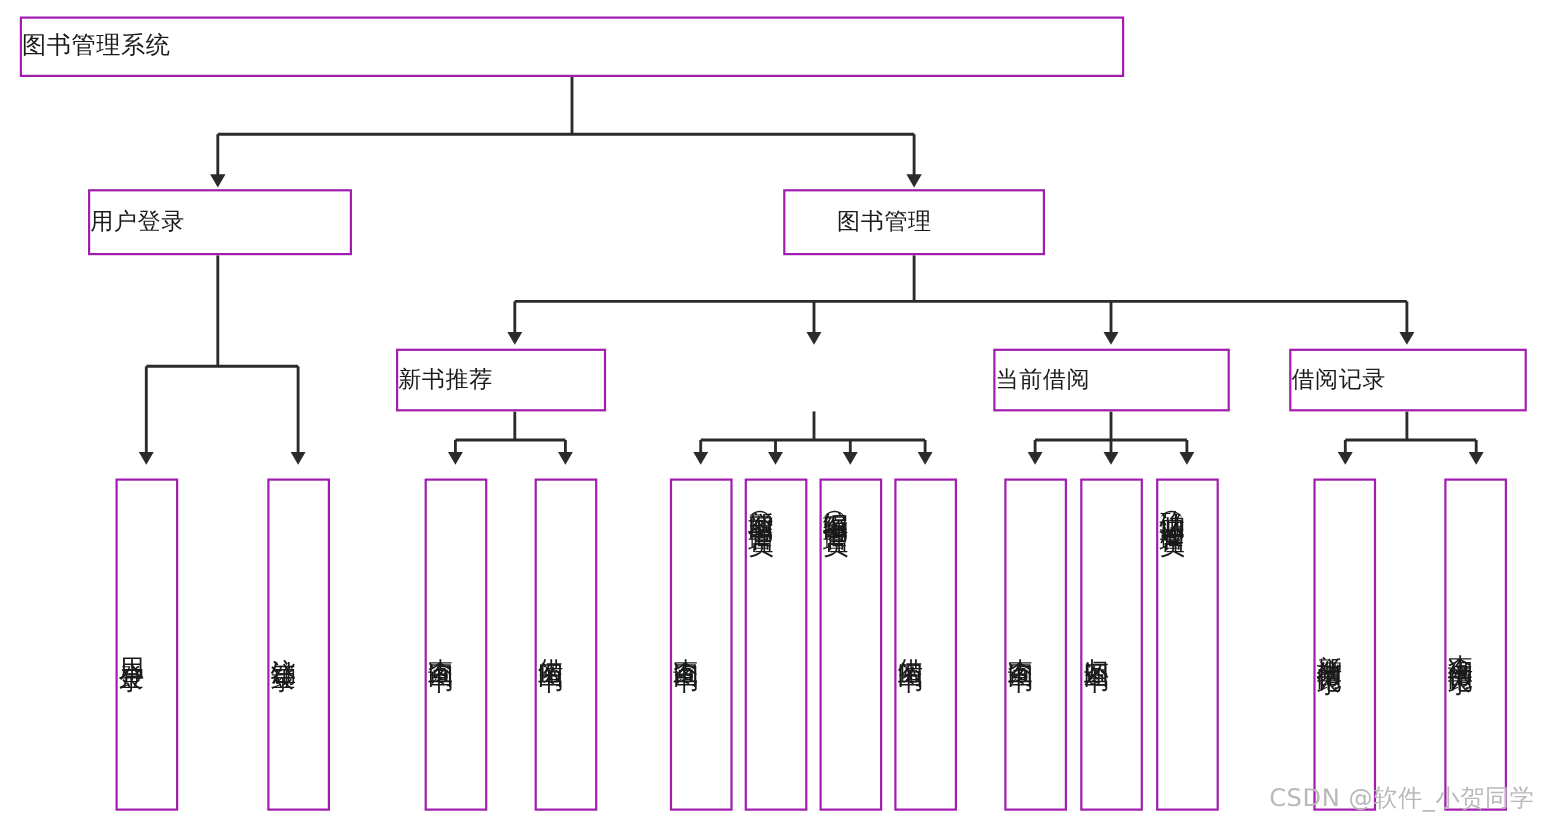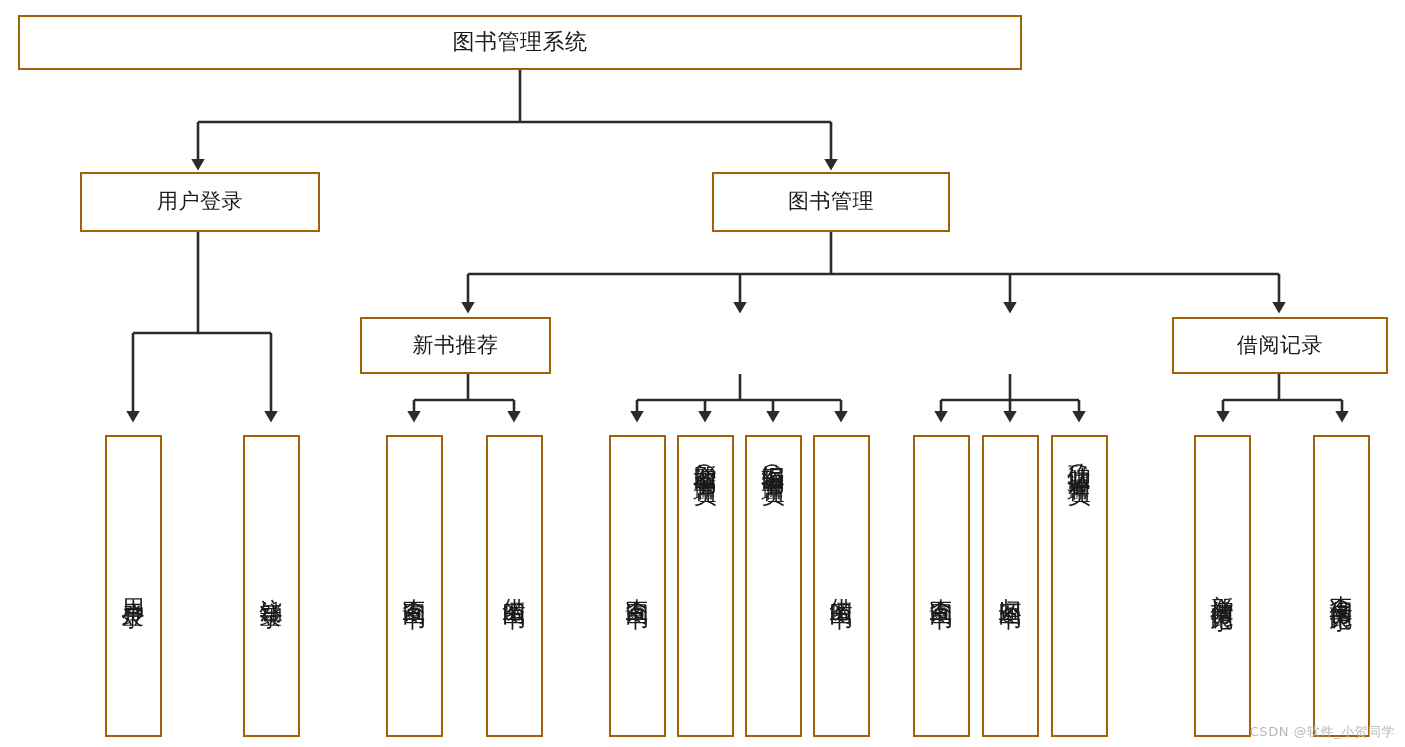--- a/index.html
+++ b/index.html
@@ -23,24 +23,23 @@
     left: 0;
     top: 0;
     width: 1405px;
     height: 747px;
     pointer-events: none;
   }
   .node {
     position: absolute;
     box-sizing: border-box;
     background: #ffffff;
-    border: 2px solid #a16207;
+    border: 2px solid #a21caf;
     display: flex;
     align-items: center;
-    justify-content: center;
     color: #1a1a1a;
   }
   .node .label {
     display: block;
     text-align: center;
     line-height: 1.22;
     letter-spacing: 0.5px;
   }
   
   .node.horiz .label {
@@ -64,21 +63,21 @@
     max-height: 286px;
   }
   .node.vert.centered {
     align-items: center;
     padding-top: 0;
   }
   #watermark {
     position: absolute;
     right: 10px;
     bottom: 6px;
-    font-size: 13px;
+    font-size: 22px;
     color: #b9b9b9;
     letter-spacing: 0.5px;
     white-space: nowrap;
   }
 </style>
 </head>
 <body>
 
 <div id="canvas">
 
@@ -132,27 +131,30 @@
     </g>
   </svg>
 
   <div class="node horiz root" style="left:18px; top:15px; width:1004px; height:55px;">
     <span class="label">图书管理系统</span>
   </div>
 
   <div class="node horiz" style="left:80px; top:172px; width:240px; height:60px;">
     <span class="label">用户登录</span>
   </div>
-  <div class="node horiz" style="left:712px; top:172px; width:238px; height:60px;">
+  <div class="node horiz" style="left:712px; top:172px; width:238px; height:60px;padding-left:47px;">
     <span class="label">图书管理</span>
   </div>
 
   <div class="node horiz" style="left:360px; top:317px; width:191px; height:57px;">
     <span class="label">新书推荐</span>
   </div>
+  <div class="node horiz" style="left:903px; top:317px; width:215px; height:57px;">
+    <span class="label">当前借阅</span>
+  </div>
   <div class="node horiz" style="left:1172px; top:317px; width:216px; height:57px;">
     <span class="label">借阅记录</span>
   </div>
 
   <div class="node vert centered" style="left:105px; top:435px; width:57px; height:302px;">
     <span class="label">用户登录</span>
   </div>
   <div class="node vert centered" style="left:243px; top:435px; width:57px; height:302px;">
     <span class="label">注销登录</span>
   </div>

